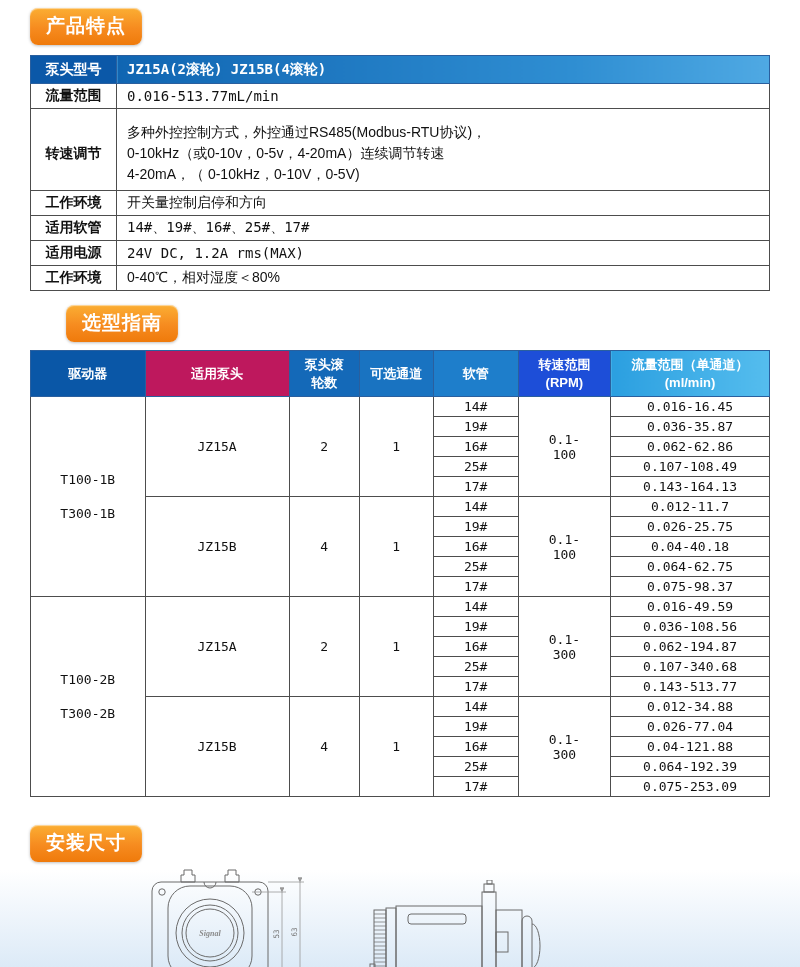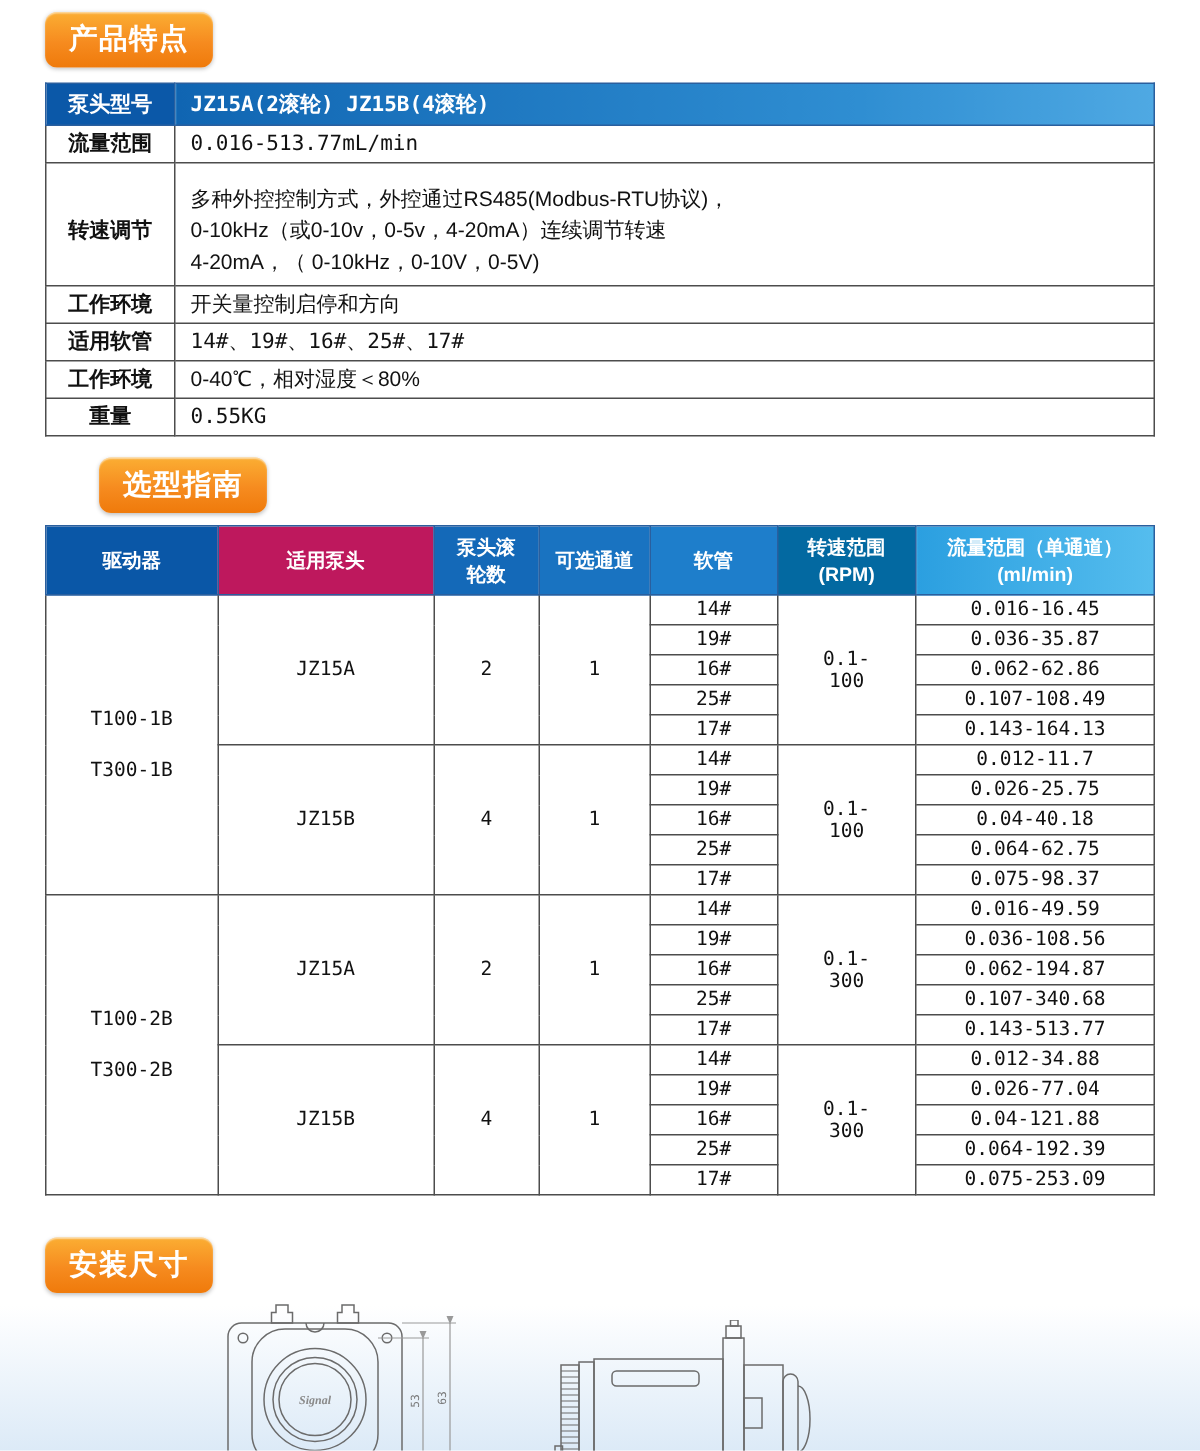--- a/index.html
+++ b/index.html
@@ -45,21 +45,21 @@
   .sel-table { margin-top:8px; font-size:13px; text-align:center; }
   .sel-table th {
     color:#fff; font-weight:700; font-size:13px; line-height:1.35;
     padding:5px 2px; border-color:#2a5f9e; white-space:pre-line; height:46px;
   }
   .sel-table th:nth-child(1){ background:#0a57a7; }
   .sel-table th:nth-child(2){ background:#be185d; }
   .sel-table th:nth-child(3){ background:#1469b8; }
   .sel-table th:nth-child(4){ background:#1973c1; }
   .sel-table th:nth-child(5){ background:#1e7ecb;text-align:center; }
-  .sel-table th:nth-child(6){ background:#0369a1; }
+  .sel-table th:nth-child(6){ background:#1d4ed8; }
   .sel-table th:nth-child(7){ background:linear-gradient(90deg,#2b9fe0 0%,#55bdee 100%); }
   .sel-table td { height:20px; padding:0 20px; }
   .sel-table .driver-cell { line-height:2.6; }
 
   
   .drawings { display:flex; align-items:flex-start; padding-left:118px; margin-top:4px; }
   .draw { stroke:#6b6b6b; fill:none; stroke-width:1; }
   .dim  { stroke:#999; stroke-width:.8; }
   .dim-text { font-size:7.5px; fill:#777; stroke:none;
               font-family:"DejaVu Sans Mono", monospace; }
@@ -96,26 +96,26 @@
     </tr>
     <tr>
       <td class="label-col">工作环境</td>
       <td>开关量控制启停和方向</td>
     </tr>
     <tr>
       <td class="label-col">适用软管</td>
       <td class="num">14#、19#、16#、25#、17#</td>
     </tr>
     <tr>
+      <td class="label-col">适用电源</td>
+      <td class="num">24V DC, 1.2A rms(MAX)</td>
+    </tr>
+    <tr>
       <td class="label-col">工作环境</td>
       <td>0-40℃，相对湿度＜80%</td>
-    </tr>
-    <tr>
-      <td class="label-col">重量</td>
-      <td class="num">0.55KG</td>
     </tr>
   </tbody>
     </table>
 
   
   <div class="sect2">
     <div class="badge">选型指南</div>
   </div>
 
   <table class="sel-table">

